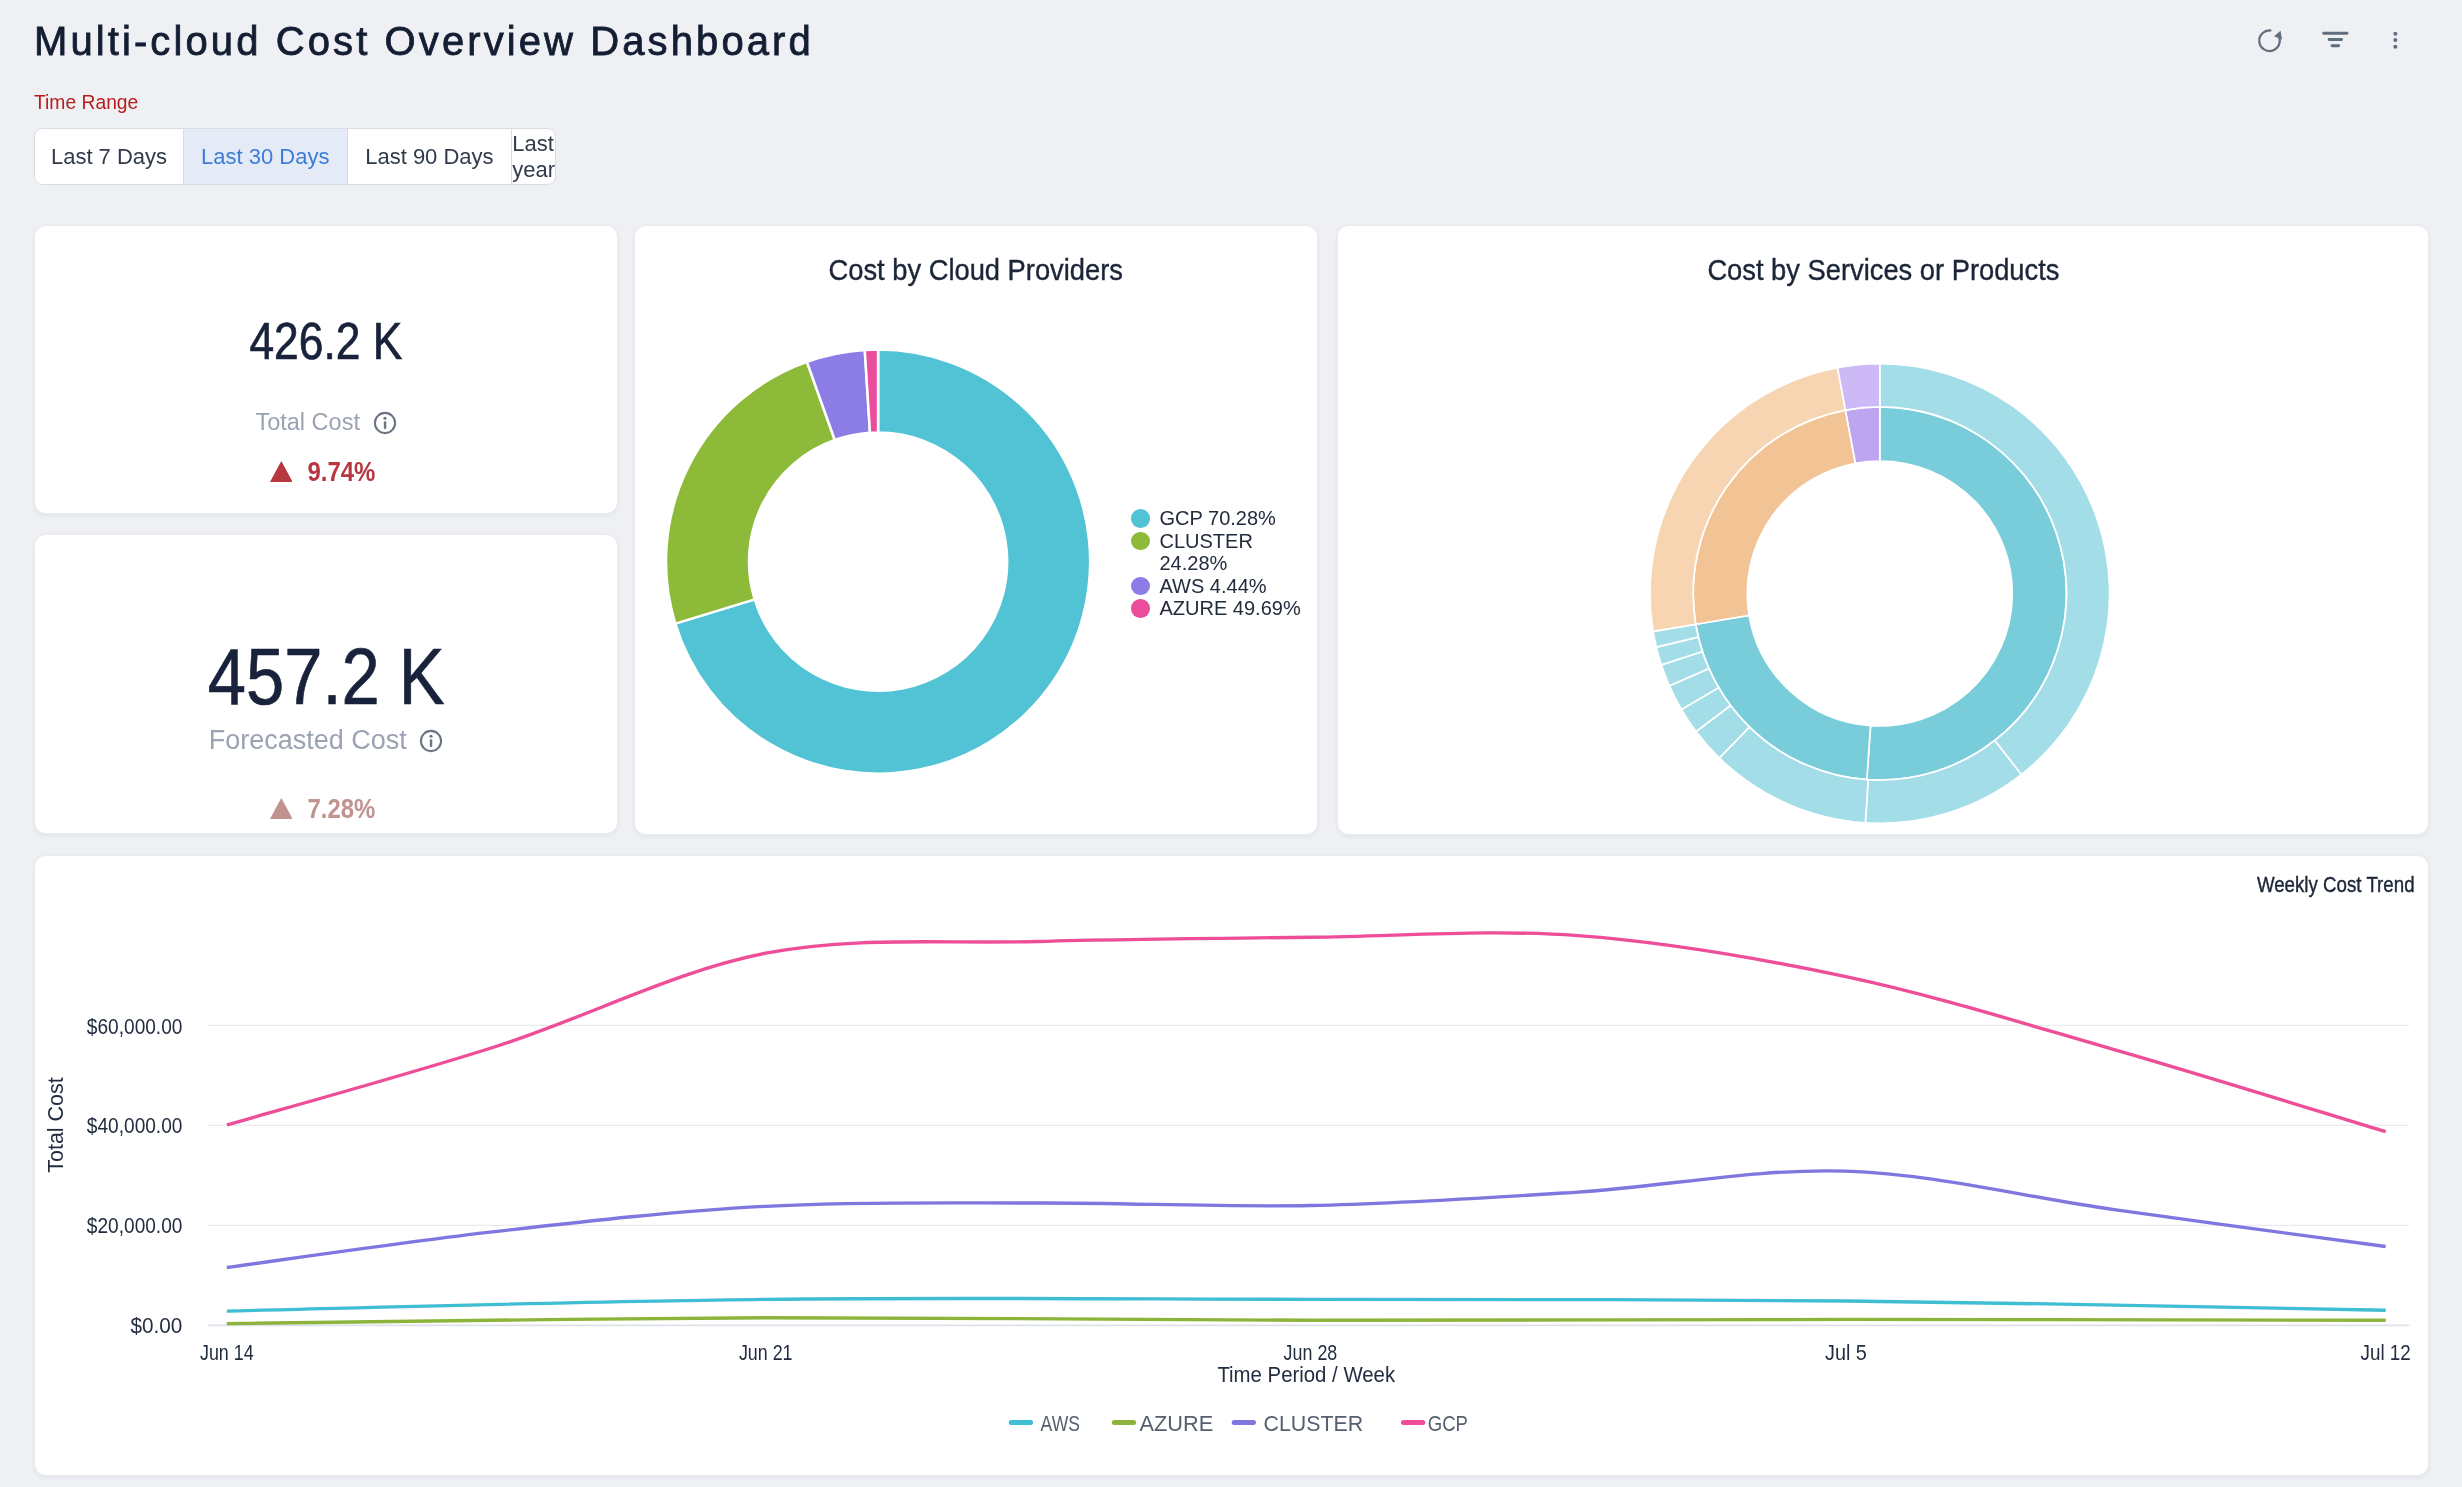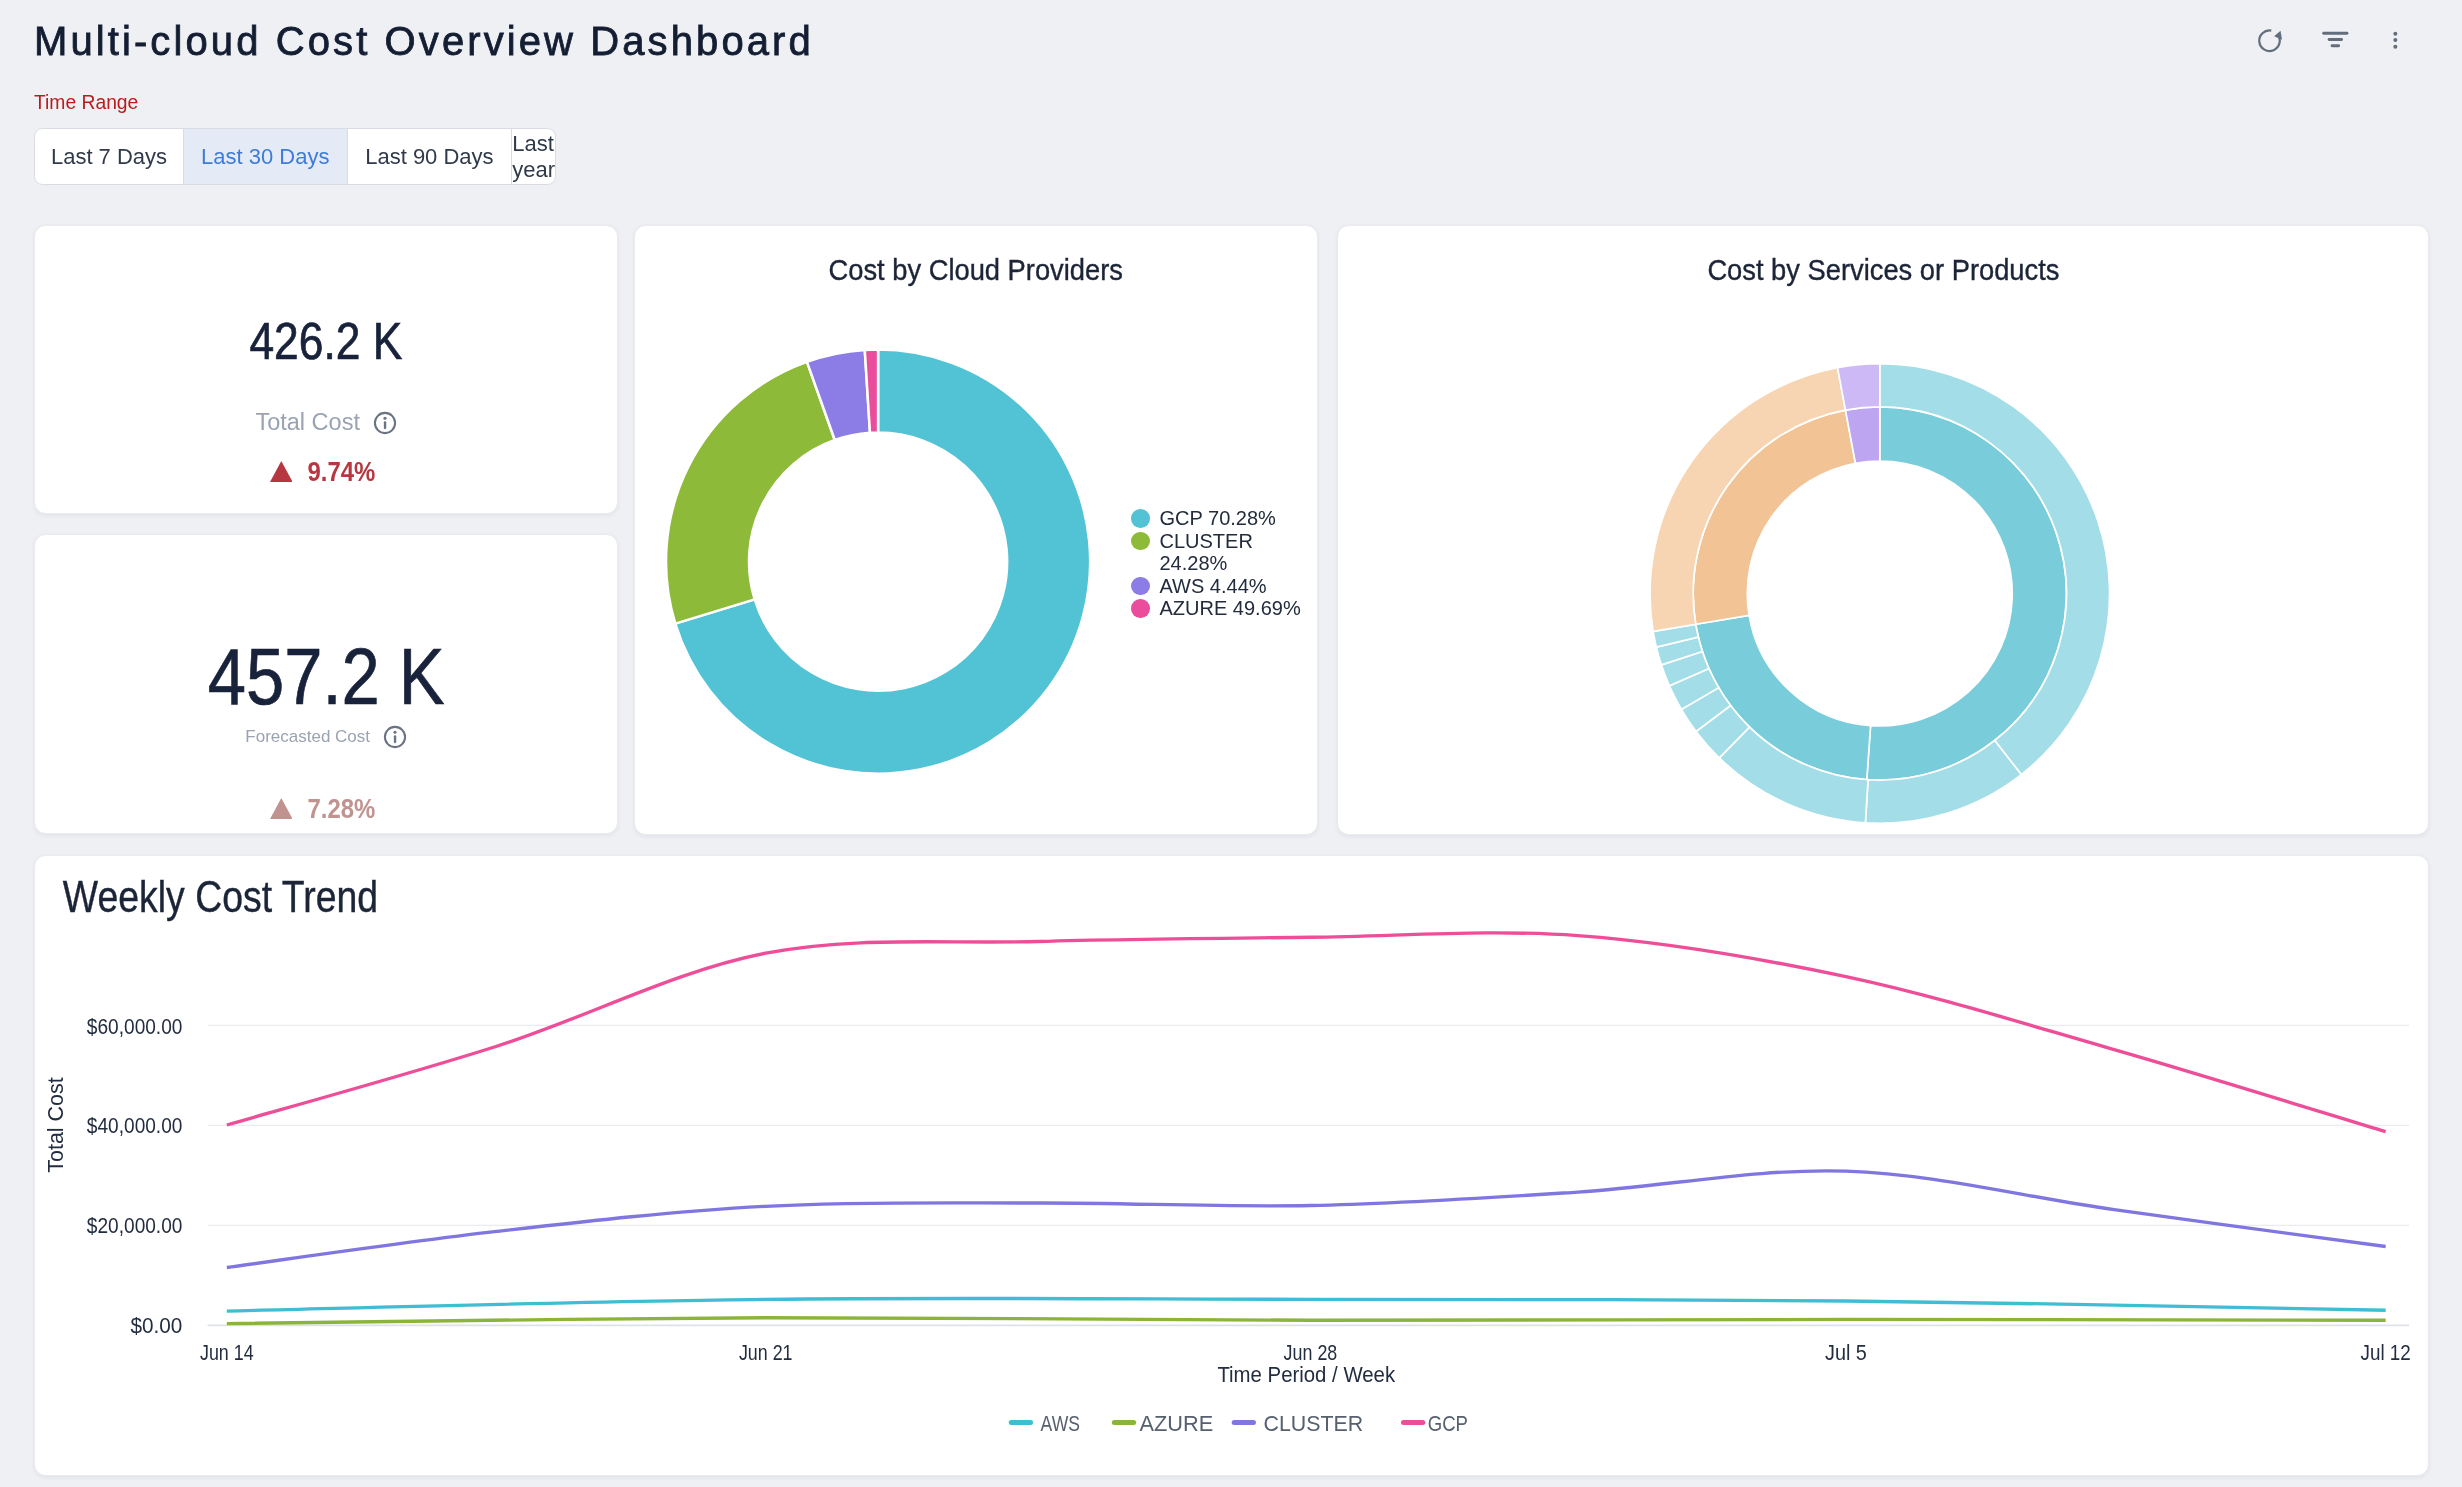--- a/index.html
+++ b/index.html
@@ -54,21 +54,21 @@
     <div class="abs" style="top:229px; width:100%; display:flex; align-items:center; justify-content:center; gap:9.2px;">
       <svg width="22.6" height="21" viewBox="0 0 27 25">
           <path d="M13.5 0 L27 25 L0 25 Z" fill="#b73741"></path>
         </svg>
       <span style="font-size:28.5px; font-weight:700; color:#b73741; display:inline-block; transform:scaleX(0.84);">9.74%</span>
     </div>
   </div>
 
   <div class="card" style="left:34px; top:534px; width:584px; height:300px;">
     <div class="abs" style="top:96px; width:100%; text-align:center; font-size:79px; color:#18223a; -webkit-text-stroke:0.7px #18223a;"><span style="display:inline-block; transform:scaleX(0.87);">457.2 K</span></div>
-    <div class="abs" style="top:190px; width:100%; display:flex; align-items:center; justify-content:center; gap:12.6px; font-size:17px; color:#9aa3b2;">
+    <div class="abs" style="top:190px; width:100%; display:flex; align-items:center; justify-content:center; gap:12.6px; font-size:27px; color:#9aa3b2;">
       <span>Forecasted Cost</span>
       <svg width="24" height="24" viewBox="0 0 29 29">
           <circle cx="14.5" cy="14.5" r="12.2" fill="none" stroke="#6b7482" stroke-width="2.5"></circle>
           <circle cx="14.5" cy="8.7" r="1.9" fill="#6b7482"></circle>
           <rect x="13.1" y="12.3" width="2.9" height="9.7" rx="1.4" fill="#6b7482"></rect>
         </svg>
     </div>
     <div class="abs" style="top:257px; width:100%; display:flex; align-items:center; justify-content:center; gap:9.2px;">
       <svg width="22.6" height="21" viewBox="0 0 27 25">
           <path d="M13.5 0 L27 25 L0 25 Z" fill="#c19390"></path>
@@ -120,21 +120,21 @@
       <path d="M409.43 576.24 A274 274 0 0 1 395.11 548.13 L442.27 527.43 A222.5 222.5 0 0 0 453.89 550.26 Z" fill="#a3dde8" stroke="#ffffff" stroke-width="2"></path>
       <path d="M395.11 548.13 A274 274 0 0 1 385.56 523.13 L434.51 507.13 A222.5 222.5 0 0 0 442.27 527.43 Z" fill="#a3dde8" stroke="#ffffff" stroke-width="2"></path>
       <path d="M385.56 523.13 A274 274 0 0 1 379.57 501.96 L429.65 489.94 A222.5 222.5 0 0 0 434.51 507.13 Z" fill="#a3dde8" stroke="#ffffff" stroke-width="2"></path>
       <path d="M379.57 501.96 A274 274 0 0 1 375.76 483.22 L426.55 474.72 A222.5 222.5 0 0 0 429.65 489.94 Z" fill="#a3dde8" stroke="#ffffff" stroke-width="2"></path>
       <path d="M375.76 483.22 A274 274 0 0 1 595.60 168.68 L605.07 219.30 A222.5 222.5 0 0 0 426.55 474.72 Z" fill="#f7d5b2" stroke="#ffffff" stroke-width="2"></path>
       <path d="M595.60 168.68 A274 274 0 0 1 646.00 164.00 L646.00 215.50 A222.5 222.5 0 0 0 605.07 219.30 Z" fill="#ccb9f5" stroke="#ffffff" stroke-width="2"></path>
     </svg>
   </div>
 
   <div class="card" style="left:34px; top:855px; width:2395px; height:621px;">
-    <div class="abs" style="top:16px; width:100%; text-align:left; font-size:44px; font-weight:400; color:#1c2538; -webkit-text-stroke:0.4px #1c2538;"><span style="display:inline-block; transform:scaleX(0.85);">Weekly Cost Trend</span></div>
+    <div class="abs" style="top:16px; width:100%; text-align:right; font-size:22px; font-weight:400; color:#1c2538; -webkit-text-stroke:0.4px #1c2538;"><span style="display:inline-block; transform:scaleX(0.85);">Weekly Cost Trend</span></div>
     <svg class="abs" style="left:0; top:0;" width="2395" height="621" viewBox="0 0 2856 741">
       <g stroke="#e9ebf0" stroke-width="1.5">
         <line x1="205" y1="202.1" x2="2832" y2="202.1"></line>
         <line x1="205" y1="321.4" x2="2832" y2="321.4"></line>
         <line x1="205" y1="440.7" x2="2832" y2="440.7"></line>
       </g>
       <line x1="205" y1="560" x2="2832" y2="560" stroke="#dde1ea" stroke-width="2"></line>
       <path d="M228.0 543.0 C335.2 540.7 655.5 531.3 871.0 529.0 C1086.5 526.7 1306.2 528.7 1521.0 529.0 C1735.8 529.3 1946.2 528.8 2160.0 531.0 C2373.8 533.2 2696.7 540.2 2804.0 542.0" fill="none" stroke="#3fbdd3" stroke-width="4"></path>
       <path d="M228.0 558.0 C335.2 556.8 655.5 551.7 871.0 551.0 C1086.5 550.3 1306.2 553.7 1521.0 554.0 C1735.8 554.3 1946.2 553.0 2160.0 553.0 C2373.8 553.0 2696.7 553.8 2804.0 554.0" fill="none" stroke="#8cb43a" stroke-width="4"></path>
       <path d="M228.0 491.0 C281.7 483.8 442.8 460.2 550.0 448.0 C657.2 435.8 763.3 423.7 871.0 418.0 C978.7 412.3 1087.7 414.2 1196.0 414.0 C1304.3 413.8 1413.7 419.2 1521.0 417.0 C1628.3 414.8 1733.5 407.8 1840.0 401.0 C1946.5 394.2 2053.3 372.5 2160.0 376.0 C2266.7 379.5 2372.7 407.0 2480.0 422.0 C2587.3 437.0 2750.0 458.7 2804.0 466.0" fill="none" stroke="#8076e0" stroke-width="4"></path>

